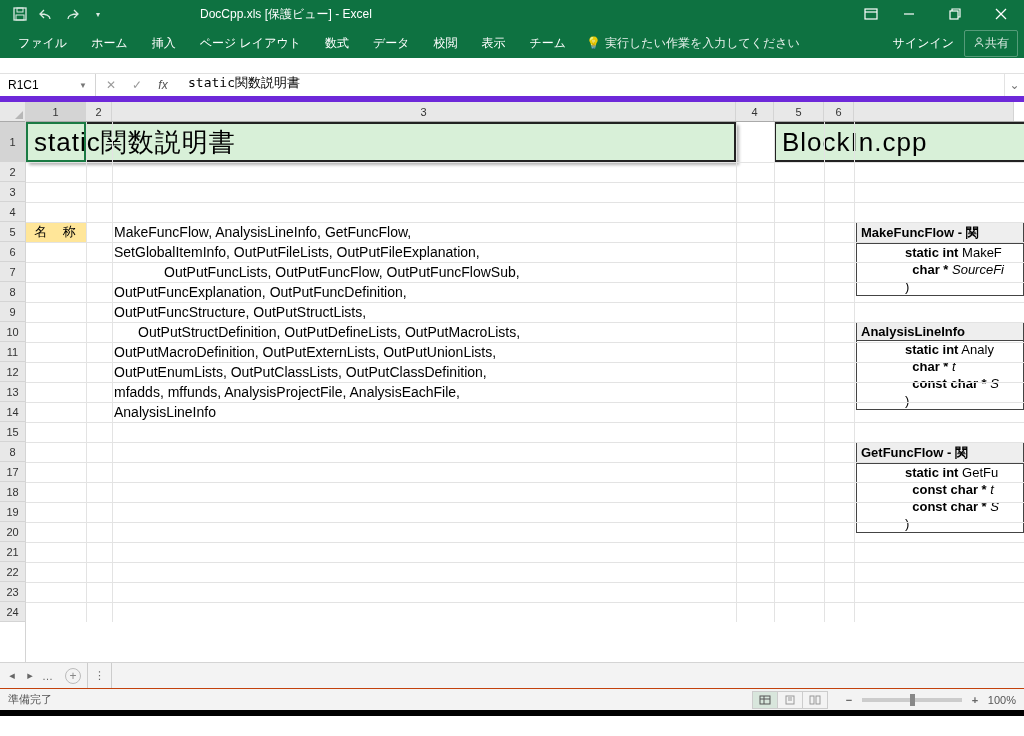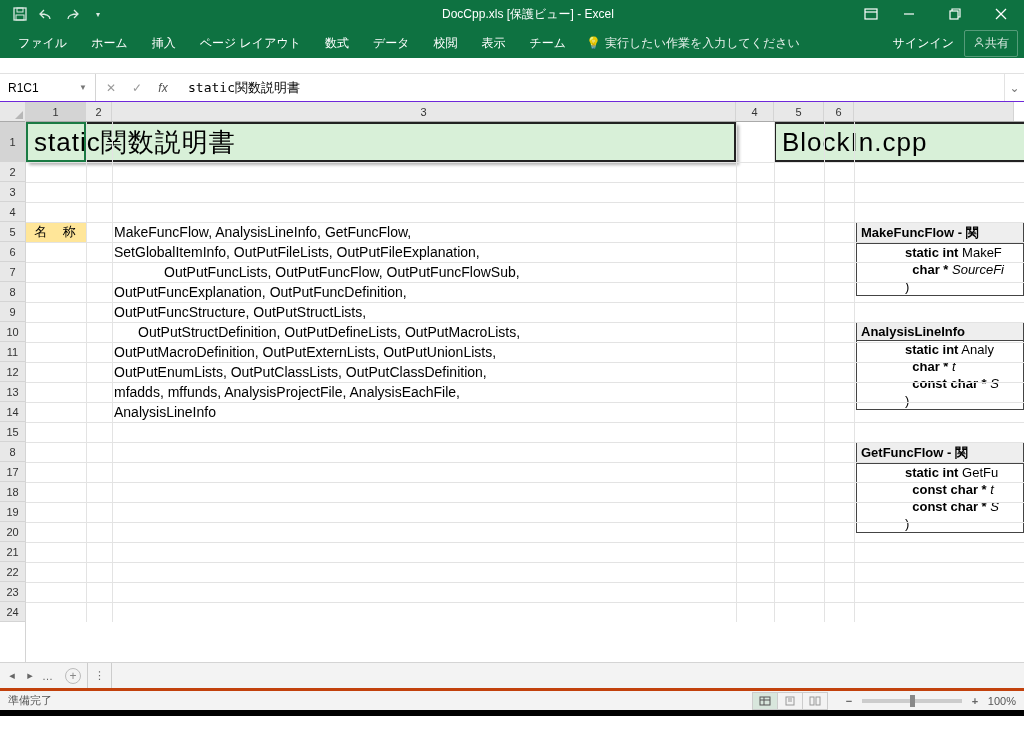--- a/index.html
+++ b/index.html
@@ -1,34 +1,34 @@
 <!DOCTYPE html>
 <html><head>
 <meta charset="utf-8">
 <style>
 * { margin: 0; padding: 0; box-sizing: border-box; font-family: "Meiryo UI", "Yu Gothic", sans-serif; }
 body { background: #fff; width: 1024px; height: 736px; overflow: hidden; position: relative; }
 
 .titlebar { background: #0e7241; height: 28px; display: flex; align-items: center; color: #fff; font-size: 12px; }
 .titlebar .qat { display: flex; align-items: center; padding-left: 8px; gap: 2px; width: 200px; }
 .titlebar .qat .btn { width: 24px; height: 22px; display: flex; align-items: center; justify-content: center; opacity: 0.85; }
-.titlebar .title { flex: 1; text-align: center; }
+.titlebar .title { flex: 1; }
 .titlebar .winctrl { display: flex; align-items: center; gap: 0; }
 .titlebar .winctrl .btn { width: 46px; height: 28px; display: flex; align-items: center; justify-content: center; }
 .titlebar .winctrl .ribbtn { width: 30px; }
 .titlebar svg { stroke: #fff; fill: none; }
 
 .ribbon { background: #0e7241; height: 30px; display: flex; align-items: center; color: #fff; font-size: 12px; padding: 0 6px; }
 .ribbon .tab { padding: 0 12px; height: 30px; display: flex; align-items: center; cursor: default; }
 .ribbon .tellme { margin-left: 8px; display: flex; align-items: center; opacity: 0.9; gap: 4px; }
 .ribbon .spacer { flex: 1; }
 .ribbon .signin { padding: 0 10px; }
 .ribbon .share { padding: 4px 8px; border: 1px solid rgba(255,255,255,0.35); border-radius: 2px; display: flex; align-items: center; opacity: 0.85; }
 
-.namebar { height: 28px; display: flex; align-items: center; border-bottom: 1px solid #6d28d9; font-size: 12px; background: #fff; }
+.namebar { height: 28px; display: flex; border-bottom: 6px solid #6d28d9; font-size: 12px; background: #fff; }
 .namebox { width: 96px; border-right: 1px solid #d4d4d4; height: 100%; display: flex; align-items: center; padding: 0 8px; justify-content: space-between; }
 .namebox .dd { font-size: 8px; color: #777; }
 .fx-btns { display: flex; align-items: center; padding: 0 4px; gap: 4px; color: #9a9a9a; }
 .fx-btns .btn { width: 22px; text-align: center; }
 .fx-btns .fx { font-style: italic; color: #555; }
 .formula { flex: 1; padding: 0 10px; font-family: "MS Gothic", monospace; font-size: 13px; }
 .fx-expand { width: 20px; text-align: center; color: #777; border-left: 1px solid #e3e3e3; height: 100%; display: flex; align-items: center; justify-content: center; }
 
 .sheetarea { position: relative; height: 560px; display: flex; }
 .rowhdrs { width: 26px; border-right: 1px solid #d4d4d4; }
@@ -71,21 +71,21 @@
 .tabnav .btn { width: 16px; text-align: center; }
 .tabnav .dots { padding: 0 2px; }
 .sheet-tab { padding: 0 10px; display: flex; align-items: center; border-right: 1px solid #ccc; background: #e6e6e6; color: #333; white-space: nowrap; }
 .sheet-tab.active { background: #fff; color: #0e7241; border-bottom: 2px solid #0e7241; font-weight: 500; }
 .sheet-tab.trunc::after { content: ' ...'; }
 .add-sheet { width: 28px; display: flex; align-items: center; justify-content: center; }
 .add-sheet .circ { width: 16px; height: 16px; border: 1px solid #bbb; border-radius: 50%; display: flex; align-items: center; justify-content: center; font-size: 12px; color: #888; }
 .tab-menu { width: 24px; display: flex; align-items: center; justify-content: center; color: #666; border-left: 1px solid #ccc; }
 .hscroll { flex: 1; background: #f3f3f3; border-left: 1px solid #ccc; }
 
-.statusbar { height: 22px; background: #f3f3f3; border-top: 3px solid #c2410c; display: flex; align-items: center; font-size: 11px; color: #555; padding: 0 8px; }
+.statusbar { height: 22px; background: #f3f3f3; border-top: 1px solid #c2410c; display: flex; align-items: center; font-size: 11px; color: #555; padding: 0 8px; }
 .statusbar .msg { flex: 1; }
 .statusbar .viewbtns { display: flex; gap: 0; }
 .statusbar .viewbtn { width: 26px; height: 18px; border: 1px solid #ccc; margin-left: -1px; display: flex; align-items: center; justify-content: center; }
 .statusbar .viewbtn.active { background: #d8e6dc; }
 .statusbar .zoom { display: flex; align-items: center; gap: 6px; margin-left: 14px; }
 .statusbar .zslider { width: 100px; height: 4px; background: #ccc; position: relative; }
 .statusbar .zslider .thumb { position: absolute; top: -4px; left: 48px; width: 5px; height: 12px; background: #888; }
 .statusbar .zpm { width: 14px; text-align: center; color: #666; font-weight: bold; }
 .bottom-black { height: 6px; background: #000; }
 </style>

